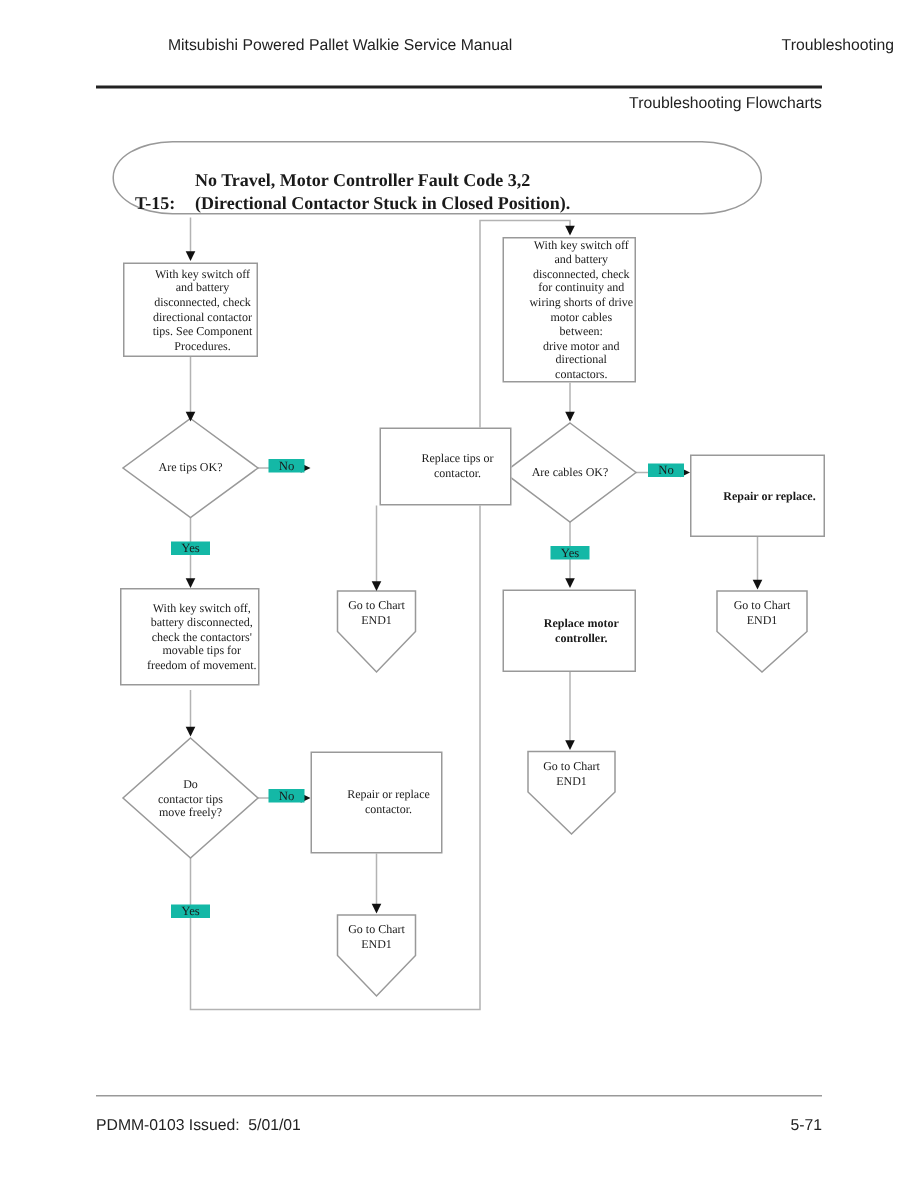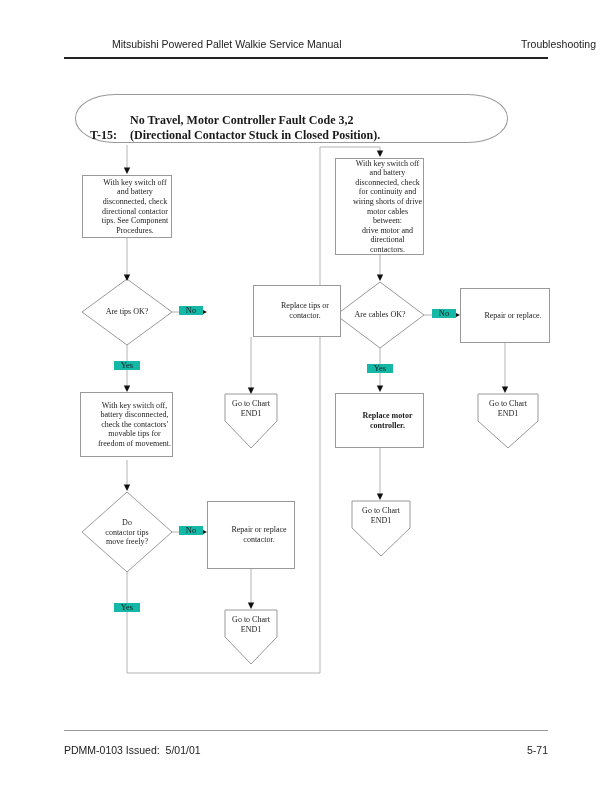--- a/index.html
+++ b/index.html
@@ -21,25 +21,28 @@
         font-size:8px;line-height:1.2;white-space:pre-line;padding-left:16px;}
   .lbl{position:absolute;text-align:center;font-size:8px;line-height:1.2;white-space:pre-line;}
   .yn{position:absolute;font-size:8.5px;text-align:center;background:#14b8a6;line-height:1.1;}
   svg.wires{position:absolute;left:0;top:0;}
 </style>
 </head>
 <body>
 
 <div class="page">
 
-  <div class="hrow sans" style="top:38px;padding-left:48px;">
+  <div class="hrow sans" style="top:24px;padding-left:48px;">
     <span>Mitsubishi Powered Pallet Walkie Service Manual</span>
     <span>Troubleshooting</span>
   </div>
   <div class="rule" style="top:57px;height:2px;"></div>
+  <div class="hrow sans" style="top:63px;justify-content:flex-end;">
+    <span>Troubleshooting Flowcharts</span>
+  </div>
 
   <div class="titlebox">
     <span class="code">T-15:</span>
     <span>
       <span>No Travel, Motor Controller Fault Code 3,2</span><br>
       <span>(Directional Contactor Stuck in Closed Position).</span>
     </span>
   </div>
 
   <svg class="wires" width="612" height="792" viewBox="0 0 612 792">
@@ -104,21 +107,21 @@
   <div class="node" style="left:335px;top:158px;width:89px;height:97px;">With key switch off
 and battery
 disconnected, check
 for continuity and
 wiring shorts of drive
 motor cables
 between:
 drive motor and
 directional
 contactors.</div>
-  <div class="node" style="left:460px;top:288px;width:90px;height:55px;">Repair or replace.</div>
+  <div class="node" style="left:460px;top:303px;width:90px;height:55px;font-weight:bold;">Repair or replace.</div>
   <div class="node" style="left:335px;top:393px;width:89px;height:55px;font-weight:bold;">Replace motor
 controller.</div>
 
   <div class="lbl" style="left:82px;top:307px;width:90px;">Are tips OK?</div>
   <div class="lbl" style="left:80px;top:518px;width:94px;">Do
 contactor tips
 move freely?</div>
   <div class="lbl" style="left:335px;top:310px;width:90px;">Are cables OK?</div>
 
   <div class="lbl" style="left:223px;top:399px;width:56px;">Go to Chart

